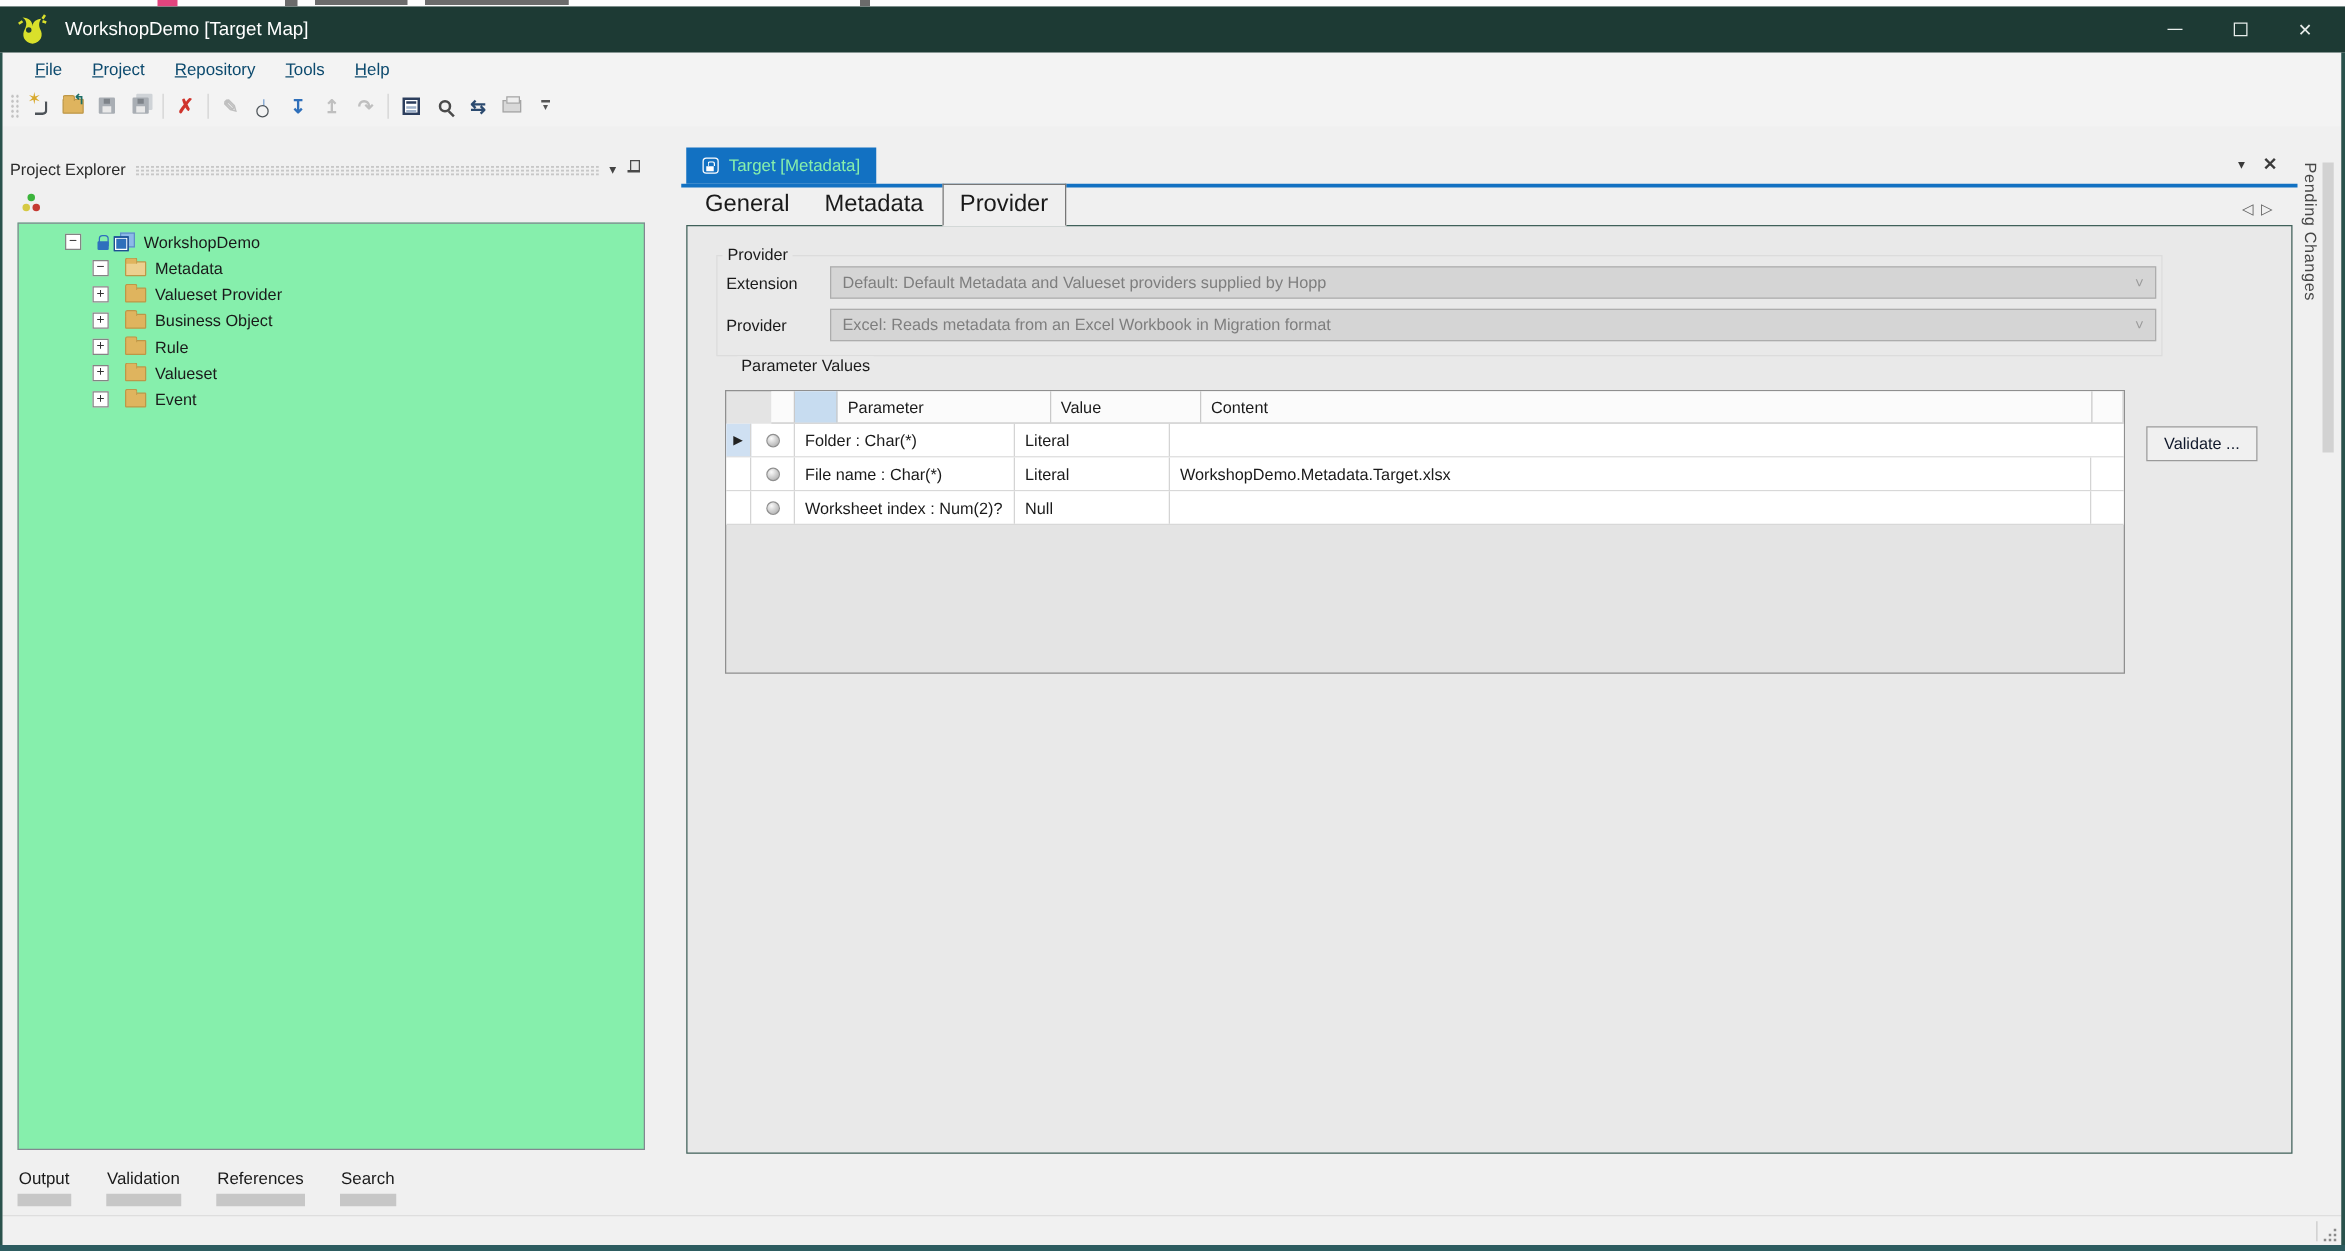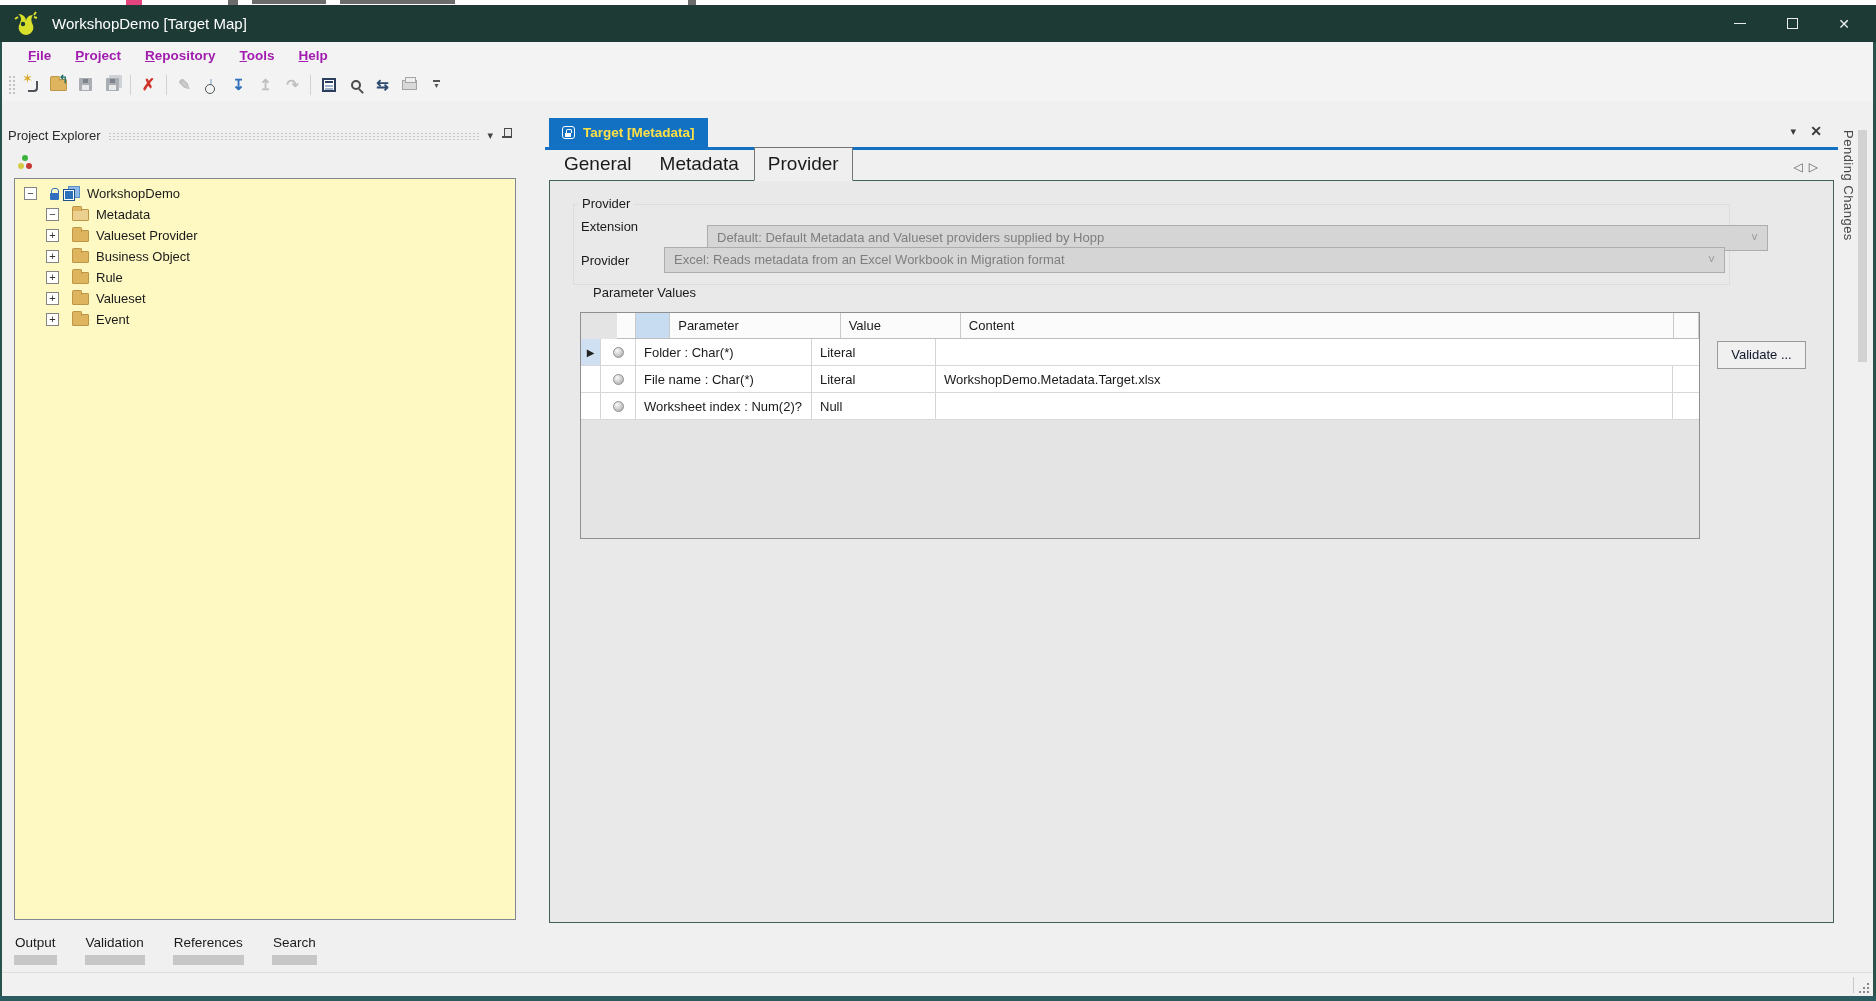--- a/index.html
+++ b/index.html
@@ -27,21 +27,21 @@
   .winbtn .sq { width:11px; height:11px; border:1px solid #e9eeec; }
   .winbtn .dash { width:12px; height:1.5px; background:#e9eeec; }
 
   .edge-left  { left:0; top:42px; width:2px; height:959px; background:#2a524c; z-index:3; }
   .edge-right { left:1873px; top:42px; width:3px; height:959px; background:#2a524c; z-index:3; }
   .edge-bottom{ left:0; top:996px; width:1876px; height:5px; background:#2d5c60; z-index:6; }
 
   
   .menubar { left:2px; top:42px; width:1871px; height:26px; background:#f3f3f3;
     display:flex; align-items:center; padding-left:14px; }
-  .menu-item { display:inline-block; padding:4px 12px; font-size:13.5px; color:#a21caf;font-weight:bold; }
+  .menu-item { display:inline-block; padding:4px 12px; font-size:13.5px; color:#0c4a6e; }
   .menu-item::first-letter { text-decoration:underline; }
 
   
   .toolbar { left:2px; top:68px; width:1871px; height:33px; background:#f3f3f3;
     display:flex; align-items:center; padding-left:3px; }
   .grip { width:7px; height:20px; margin:0 3px;
     background-image:radial-gradient(#c3c3c3 1px, transparent 1.2px);
     background-size:4px 4px; }
   .ti { width:27px; height:25px; display:flex; align-items:center; justify-content:center;
     font-size:15px; position:relative; background:transparent; border:none; }
@@ -92,21 +92,21 @@
     background:#e8e8e8; border:1.5px solid #4a4a4a; }
   .pin::after { content:""; position:absolute; left:1px; top:8px; width:10px; height:1.5px; background:#4a4a4a;
     box-shadow:4px 2px 0 -3px #4a4a4a, 4px 4px 0 -3px #4a4a4a; }
   .pe-minibar { position:absolute; left:0; top:28px; width:100%; height:24px; display:flex; align-items:center; padding-left:10px; }
   .traffic { position:relative; width:15px; height:15px; }
   .traffic i { position:absolute; width:6px; height:6px; border-radius:50%; }
   .traffic .g { left:4px; top:0; background:#3cb43c; }
   .traffic .y { left:0; bottom:1px; background:#d6c943; }
   .traffic .r { right:1px; bottom:1px; background:#c53b33; }
   .treebox { position:absolute; left:6px; top:56px; width:502px; height:742px;
-    background:#fef9c3; border:1px solid #828790; padding-top:4px; }
+    background:#86efac; border:1px solid #828790; padding-top:4px;padding-left:28px; }
   .trow { height:21px; display:flex; align-items:center; }
   .lvl0 { padding-left:9px; } .lvl1 { padding-left:31px; } .lvl2 { padding-left:57px; }
   .expander { width:13px; height:13px; border:1px solid #848484; background:#fff;
     font-size:11px; line-height:10px; text-align:center; color:#333; margin-right:13px; flex:none; }
   .expander.minus::before { content:"−"; } .expander.plus::before { content:"+"; }
   .tlabel { margin-left:7px; white-space:nowrap; }
   .tlabel.selected { background:#6d6d6d; color:#fff; padding:1px 5px; margin-left:5px; }
   .lockicon { width:9px; height:12px; position:relative; flex:none; margin-right:2px; }
   .lockicon::before { content:""; position:absolute; top:0; left:1px; width:6px; height:7px;
     border:1.5px solid #2f6fbd; border-radius:3px 3px 0 0; }
@@ -118,22 +118,22 @@
   .mapicon::after { content:""; position:absolute; left:0; bottom:0; width:10px; height:10px;
     background:#2e6fba; border:1px solid #1f4f8f; box-shadow:inset 0 0 0 1px #fff; }
   .dbicon { width:14px; height:11px; position:relative; flex:none; margin-left:2px;
     background:#3f4750; border-radius:2px 2px 1px 1px; }
   .dbicon::after { content:""; position:absolute; left:2px; bottom:-4px; width:3px; height:3px;
     background:#3f4750; box-shadow:7px 0 0 #3f4750; }
   .folderico { flex:none; }
 
   
   .doc { left:545px; top:118px; width:1293px; height:807px; }
-  .doc-tab { position:absolute; left:4px; top:0; height:29px; background:#1271c2; color:#fde047;
-    display:flex; align-items:center; gap:8px; padding:4px 13px; font-size:13.5px;font-weight:bold; }
+  .doc-tab { position:absolute; left:4px; top:0; height:29px; background:#1271c2; color:#86efac;
+    display:flex; align-items:center; gap:8px; padding:4px 13px; font-size:13.5px; }
   .tab-lock { width:13px; height:13px; border:1.5px solid #fff; border-radius:3px; position:relative; }
   .tab-lock::before { content:""; position:absolute; left:3px; top:1.5px; width:4px; height:3px;
     border:1px solid #fff; border-bottom:none; border-radius:2px 2px 0 0; }
   .tab-lock::after { content:""; position:absolute; left:2px; bottom:1.5px; width:6px; height:4px; background:#fff; }
   .blue-line { position:absolute; left:0; top:29px; width:100%; height:3px; background:#1271c2; }
   .doc-caret { position:absolute; right:42px; top:7px; color:#3a3a3a; font-size:11px; }
   .doc-close { position:absolute; right:16px; top:5px; color:#3a3a3a; font-size:14px; font-weight:bold; }
   .subtabs { position:absolute; left:6px; top:35px; height:27px; display:flex; align-items:flex-end; gap:2px; }
   .subtab { padding:4px 13px 5px; color:#1a1a1a; font-size:19px; }
   .subtab.active { background:#efefef; border:1px solid #767676; border-bottom:1px solid #efefef;
@@ -353,21 +353,21 @@
     <span class="subtab">Metadata</span>
     <span class="subtab active">Provider</span>
   </div>
   <span class="subtab-arrows">◁▷</span>
 
   <div class="doc-content">
 
     <div class="groupbox gb-provider">
       <span class="grouplabel">Provider</span>
       <span class="fieldlabel" style="left:7px; top:14px;">Extension</span>
-      <div class="combo" style="top:20px;margin-left:43px;">
+      <div class="combo" style="top:8px;">
         <span>Default: Default Metadata and Valueset providers supplied by Hopp</span>
         <span class="chev">˅</span>
       </div>
       <span class="fieldlabel" style="left:7px; top:48px;">Provider</span>
       <div class="combo" style="top:42px;">
         <span>Excel: Reads metadata from an Excel Workbook in Migration format</span>
         <span class="chev">˅</span>
       </div>
     </div>
 

